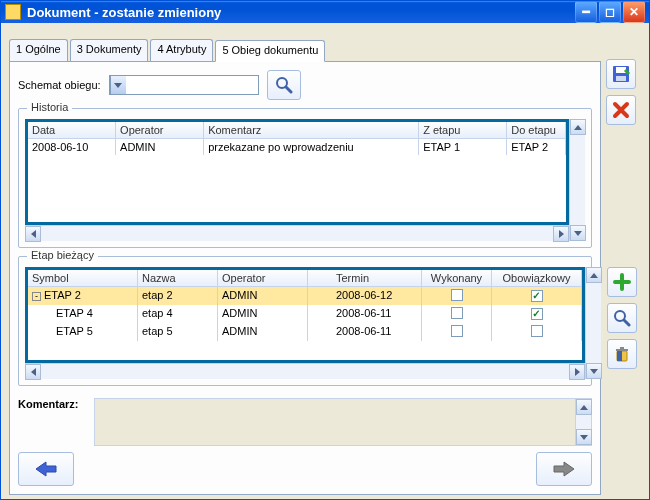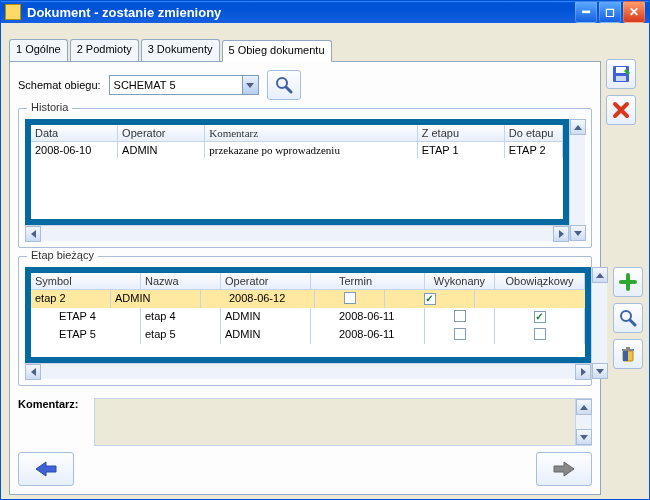--- a/index.html
+++ b/index.html
@@ -30,21 +30,21 @@
 .combo span { flex: 1; padding: 0 4px; }
 .combo .dd { width: 16px; height: 18px; background: linear-gradient(to bottom, #e8f0fe, #b6cdf0); border-left: 1px solid #7f9db9; display: flex; align-items: center; justify-content: center; }
 .triangledown { width: 0; height: 0; border-left: 4px solid transparent; border-right: 4px solid transparent; border-top: 5px solid #4d6185; }
 
 .iconbtn { width: 34px; height: 30px; background: linear-gradient(to bottom, #fefefe, #e7effc); border: 1px solid #a6bde0; border-radius: 3px; display: flex; align-items: center; justify-content: center; cursor: pointer; }
 .iconbtn.small { width: 30px; height: 30px; }
 
 .fieldset { position: relative; border: 1px solid #a9bdd8; border-radius: 2px; margin-bottom: 8px; padding: 10px 6px 6px 6px; display: flex; flex-direction: column; }
 .fieldset .legend { position: absolute; top: -8px; left: 8px; background: #fdfdfd; padding: 0 4px; font-size: 11px; color: #333; }
 
-.grid { border: 6px solid #0369a1; background: #fff; display: flex; flex-direction: column; }
+.grid { border: 3px solid #0369a1; background: #fff; display: flex; flex-direction: column; }
 .ghead { display: flex; background: linear-gradient(to bottom, #fdfdfd, #e7effc); border-bottom: 1px solid #c6d4ea; }
 .ghead .gc, .grow .gc { border-right: 1px solid #c6d4ea; padding: 2px 4px; overflow: hidden; white-space: nowrap; font-size: 11px; }
 .ghead .gc { font-weight: normal; color: #333; }
 .gbody { position: relative; flex: 1; }
 .grow { display: flex; }
 .grow.sel { background: #ffe89f; }
 .gridwrap { display: flex; }
 .gridmain { flex: 1; display: flex; flex-direction: column; min-width: 0; }
 .vscroll { width: 16px; background: #e7effc; border-left: 1px solid #c6d4ea; display: flex; flex-direction: column; }
 .vscroll .sbtn, .hscroll .sbtn { width: 16px; height: 16px; background: linear-gradient(to bottom, #f4f8fe, #cddcf3); border: 1px solid #a9bdd8; display:flex; align-items:center; justify-content:center; }
@@ -67,51 +67,50 @@
 .textarea { flex: 1; height: 48px; background: #ece9d8; border: 1px solid #c6d4ea; position: relative; }
 .textarea .vscroll { position: absolute; right: 0; top: 0; bottom: 0; }
 
 .navbtn { width: 56px; height: 34px; background: linear-gradient(to bottom, #fefefe, #e7effc); border: 1px solid #a6bde0; border-radius: 3px; display: flex; align-items: center; justify-content: center; cursor: pointer; }
 .navrow { display:flex; justify-content: space-between; margin-top:6px; align-items:center; }
 
 
 svg { display: block; }
 
 
-.h-c1 { width: 90px; } .h-c2 { width: 90px; } .h-c3 { width: 220px; font-family: Liberation Serif, serif; } .h-c4 { width: 90px; } .h-c5 { width: 60px; }
+.h-c1 { width: 90px; } .h-c2 { width: 90px; } .h-c3 { width: 220px; } .h-c4 { width: 90px; } .h-c5 { width: 60px; }
 
 .e-c1 { width: 110px; } .e-c2 { width: 80px; } .e-c3 { width: 90px; } .e-c4 { width: 90px; margin-left: 24px; } .e-c5 { width: 70px; text-align:center; } .e-c6 { width: 90px; text-align:center; }
 </style>
 </head>
 <body>
 
 <div class="window">
   <div class="titlebar">
     <div class="ticon"></div>
     <span>Dokument - zostanie zmieniony</span>
     <div class="spacer"></div>
     <div class="winbtn min">━</div>
     <div class="winbtn max">◻</div>
     <div class="winbtn close">✕</div>
   </div>
 
   <div class="workarea">
     <div class="leftcol">
       <div class="tabs">
         <div class="tab">1 Ogólne</div>
-        <div class="tab">2 Podmioty</div>
         <div class="tab">3 Dokumenty</div>
+        <div class="tab">4 Atrybuty</div>
         <div class="tab active">5 Obieg dokumentu</div>
       </div>
 
       <div class="tabpanel">
         <div class="schematrow">
           <span>Schemat obiegu:</span>
           <div class="combo">
-            <span>SCHEMAT 5</span>
             <div class="dd">
                 <div class="triangledown"></div>
               </div>
           </div>
           <div class="iconbtn">
             <svg width="18" height="18" viewBox="0 0 18 18">
                 <circle cx="7" cy="7" r="5" fill="none" stroke="#3f62a6" stroke-width="2"></circle>
                 <line x1="11" y1="11" x2="16" y2="16" stroke="#3f62a6" stroke-width="3" stroke-linecap="round"></line>
               </svg>
           </div>
@@ -170,20 +169,21 @@
                   <div class="ghead">
                     <div class="gc e-c1">Symbol</div>
                     <div class="gc e-c2">Nazwa</div>
                     <div class="gc e-c3">Operator</div>
                     <div class="gc e-c4">Termin</div>
                     <div class="gc e-c5">Wykonany</div>
                     <div class="gc e-c6">Obowiązkowy</div>
                   </div>
                   <div class="gbody" id="etap-body">
                       <div class="grow sel">
+                        <div class="gc e-c1"><span class="tree-box">-</span><span>ETAP 2</span></div>
                         <div class="gc e-c2">etap 2</div>
                         <div class="gc e-c3">ADMIN</div>
                         <div class="gc e-c4">2008-06-12</div>
                         <div class="gc e-c5"><span class="checkbox"></span></div>
                         <div class="gc e-c6"><span class="checkbox checked"></span></div>
                       </div>
                       <div class="grow">
                         <div class="gc e-c1"><span class="tree-indent"></span><span class="tree-indent"></span><span>ETAP 4</span></div>
                         <div class="gc e-c2">etap 4</div>
                         <div class="gc e-c3">ADMIN</div>

